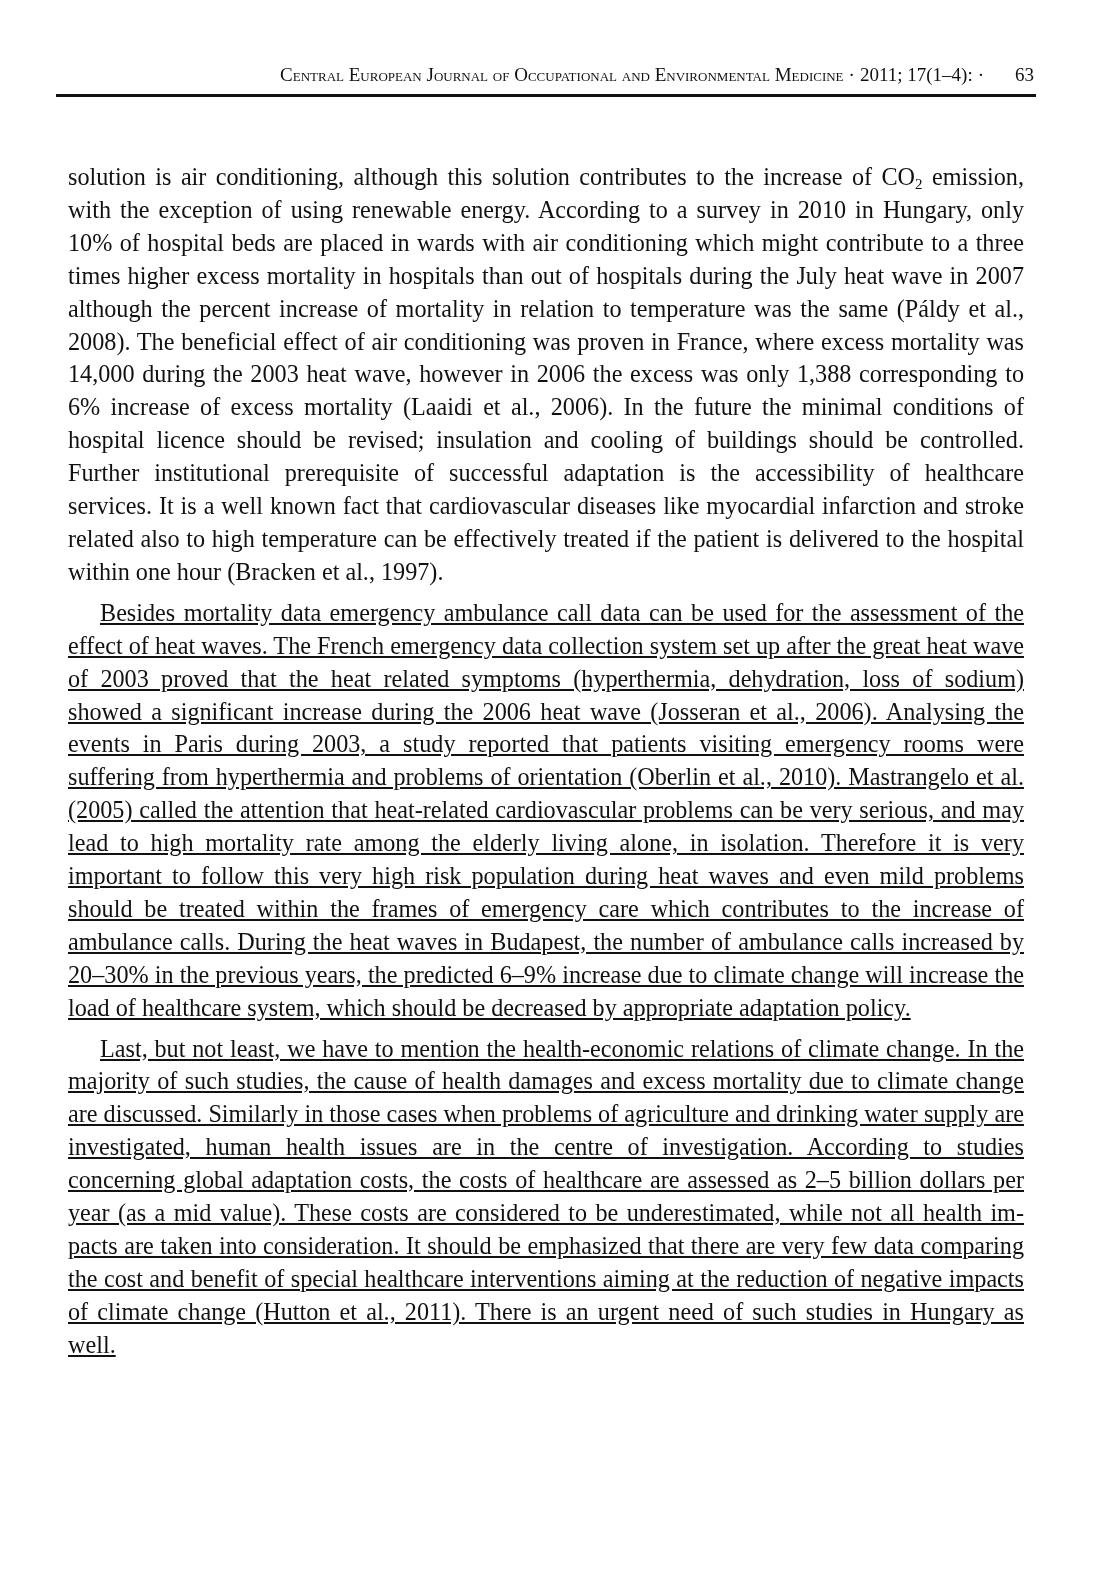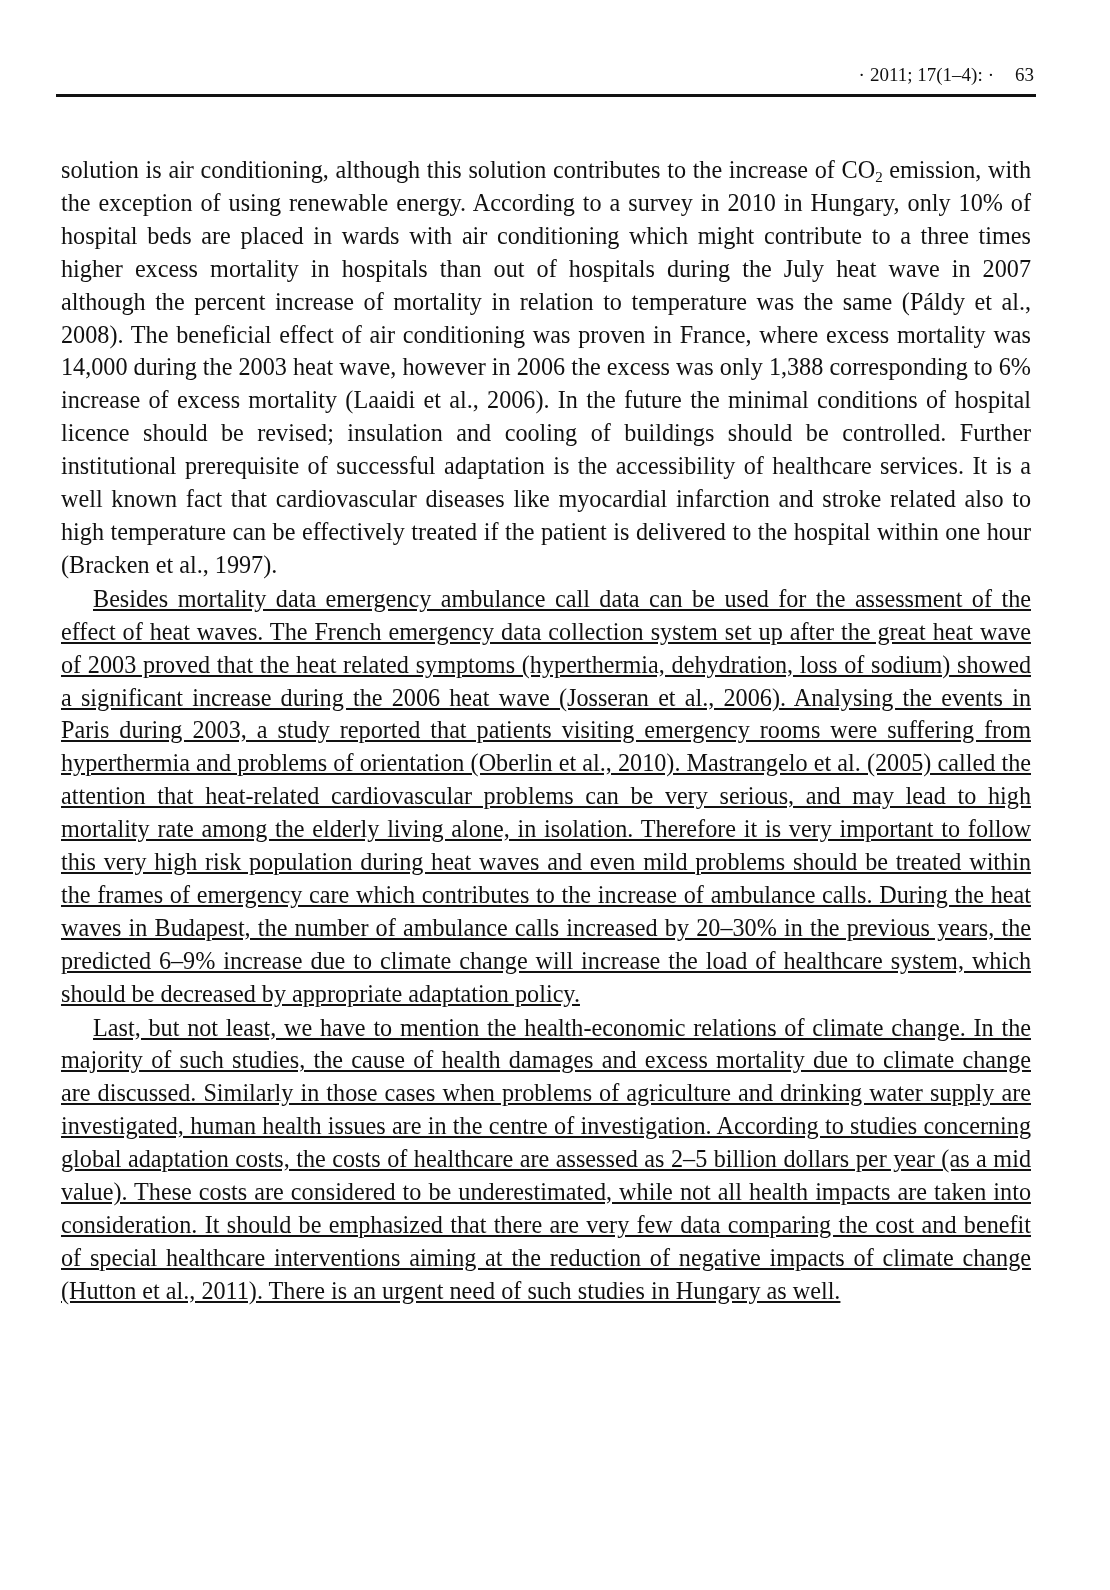--- a/index.html
+++ b/index.html
@@ -27,57 +27,58 @@
       letter-spacing: 0px;
       white-space: nowrap;
     }
     .running-header .journal {
       font-variant: small-caps;
     }
     .running-header .sep {
       margin: 0 5px;
     }
     .running-header .page-num {
-      margin-left: 16px;
+      margin-left: 26px;
     }
     .header-rule {
       position: absolute;
       left: 56px;
       top: 94px;
       width: 980px;
       height: 0;
       border-top: 3px solid #111111;
     }
     .body-text {
       position: absolute;
       left: 60px;
       top: 153px;
       width: 972px;
       font-size: 24.2px;
       line-height: 32.9px;
       text-align: justify;
       hyphens: manual;
     }
     .body-text p {
-      margin: 1px;
+      margin: 8px;
     }
     .body-text p.indent {
       text-indent: 32px;
       text-decoration: underline;
     }
     sub {
       font-size: 15px;
       line-height: 0;
       vertical-align: -4px;
     }
   </style>
 </head>
 <body>
 
 <div class="running-header">
+  <span class="journal">Central European Journal of Occupational and Environmental Medicine</span>
   <span class="sep">·</span>
   <span>2011; 17(1–4):</span>
   <span class="sep">·</span>
   <span class="page-num">63</span>
 </div>
 <div class="header-rule"></div>
 
 <div class="body-text">
   <p>
     <span>solution is air conditioning, although this solution contributes to the increase of CO</span><sub>2</sub><span> emission, with the exception of using renewable energy. According to a survey in 2010 in Hungary, only 10% of hospital beds are placed in wards with air conditioning which might contribute to a three times higher excess mortality in hospitals than out of hospitals during the July heat wave in 2007 although the percent increase of mortality in relation to temperature was the same (Páldy et al., 2008). The beneficial effect of air conditioning was proven in France, where excess mortality was 14,000 during the 2003 heat wave, however in 2006 the excess was only 1,388 corresponding to 6% increase of excess mortality (Laaidi et al., 2006). In the future the minimal condi­tions of hospital licence should be revised; insulation and cooling of buildings should be controlled. Further institutional prerequisite of successful adaptation is the accessibility of healthcare services. It is a well known fact that cardiovascular diseases like myocardial infarction and stroke related also to high temperature can be effectively treated if the patient is delivered to the hospital within one hour (Bracken et al., 1997).</span>

